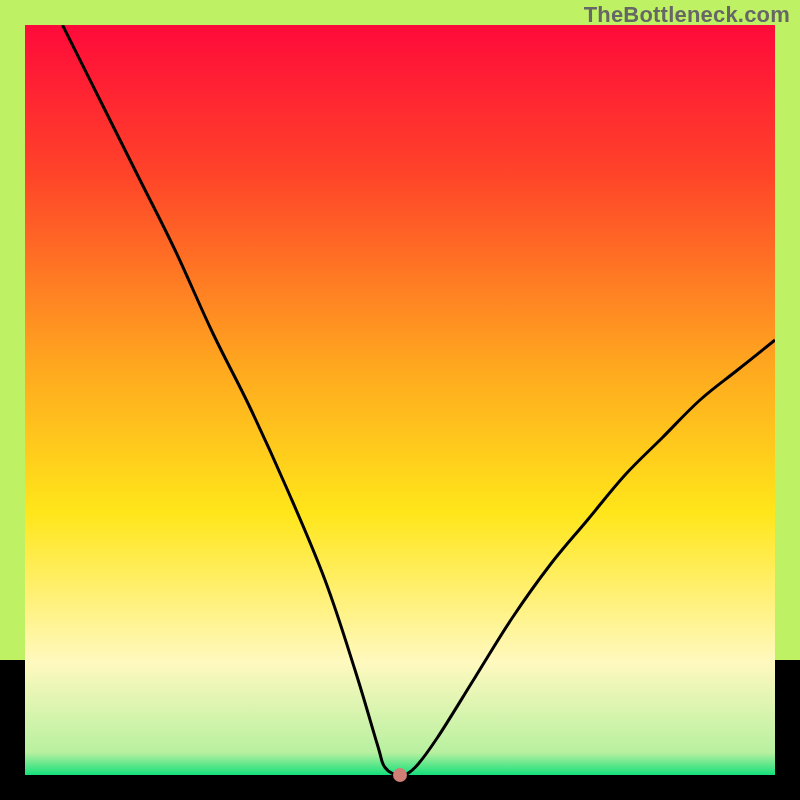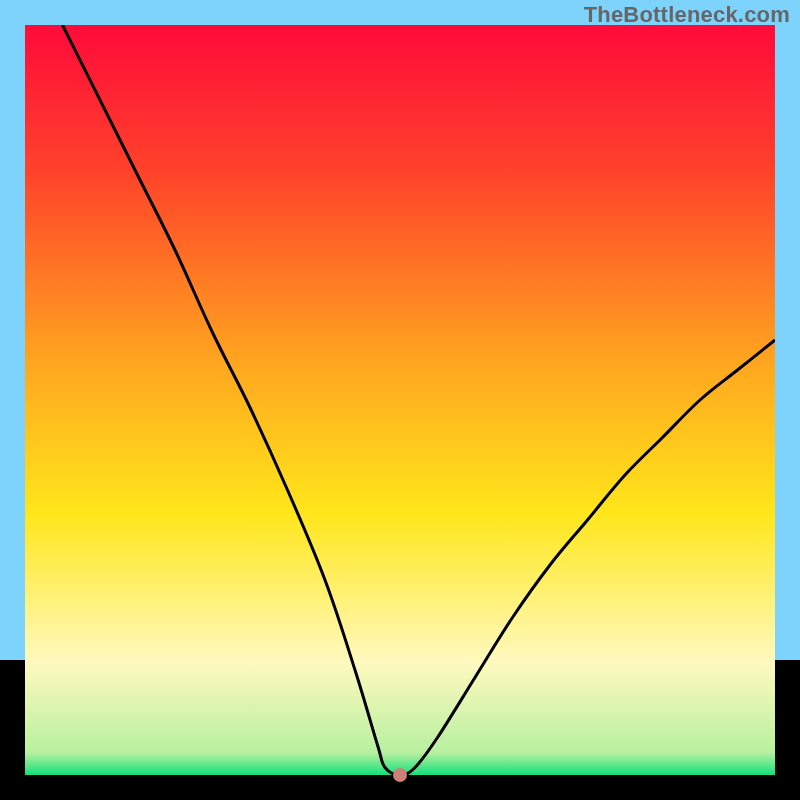--- a/index.html
+++ b/index.html
@@ -8,21 +8,21 @@
     width: 800px;
     height: 800px;
     background: #000;
     overflow: hidden;
     font-family: Arial, Helvetica, sans-serif;
   }
   .frame {
     position: relative;
     width: 800px;
     height: 660px;
-    background: #7dd3fc;
+    background: #bef264;
   }
   .watermark {
     position: absolute;
     top: 2px;
     right: 10px;
     color: #666;
     font-size: 22px;
     font-weight: 600;
     letter-spacing: 0.2px;
     z-index: 5;

